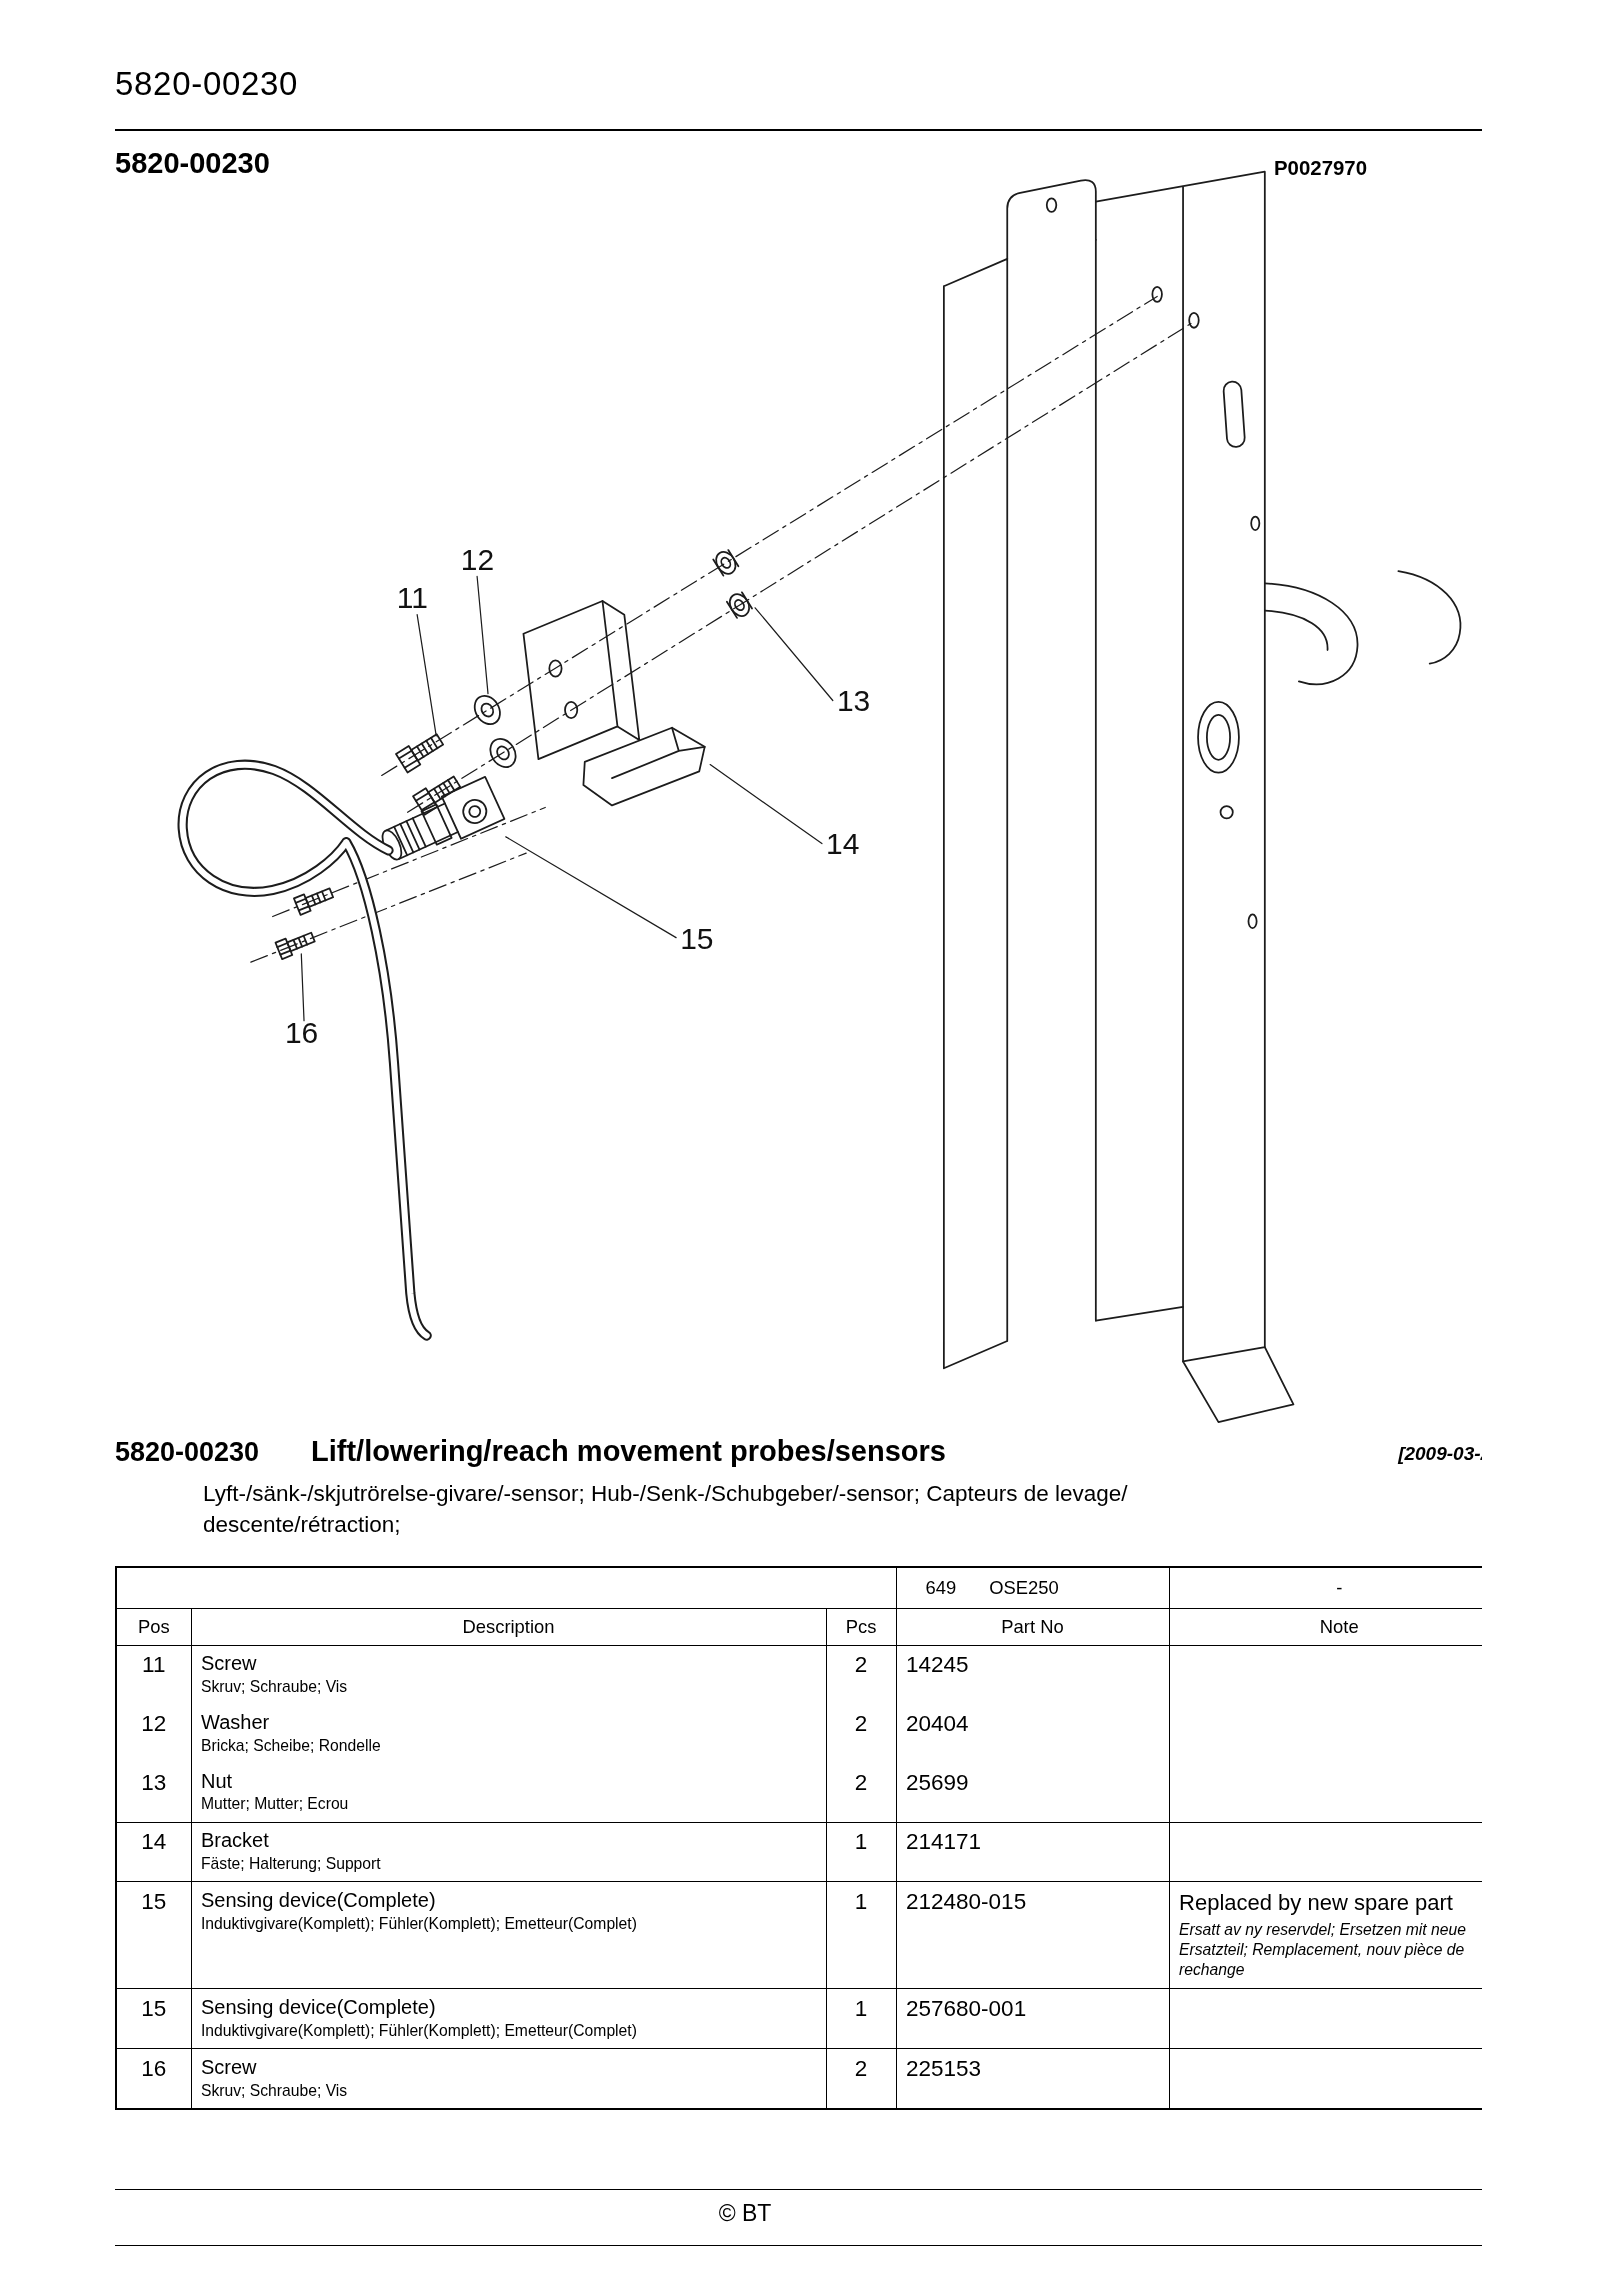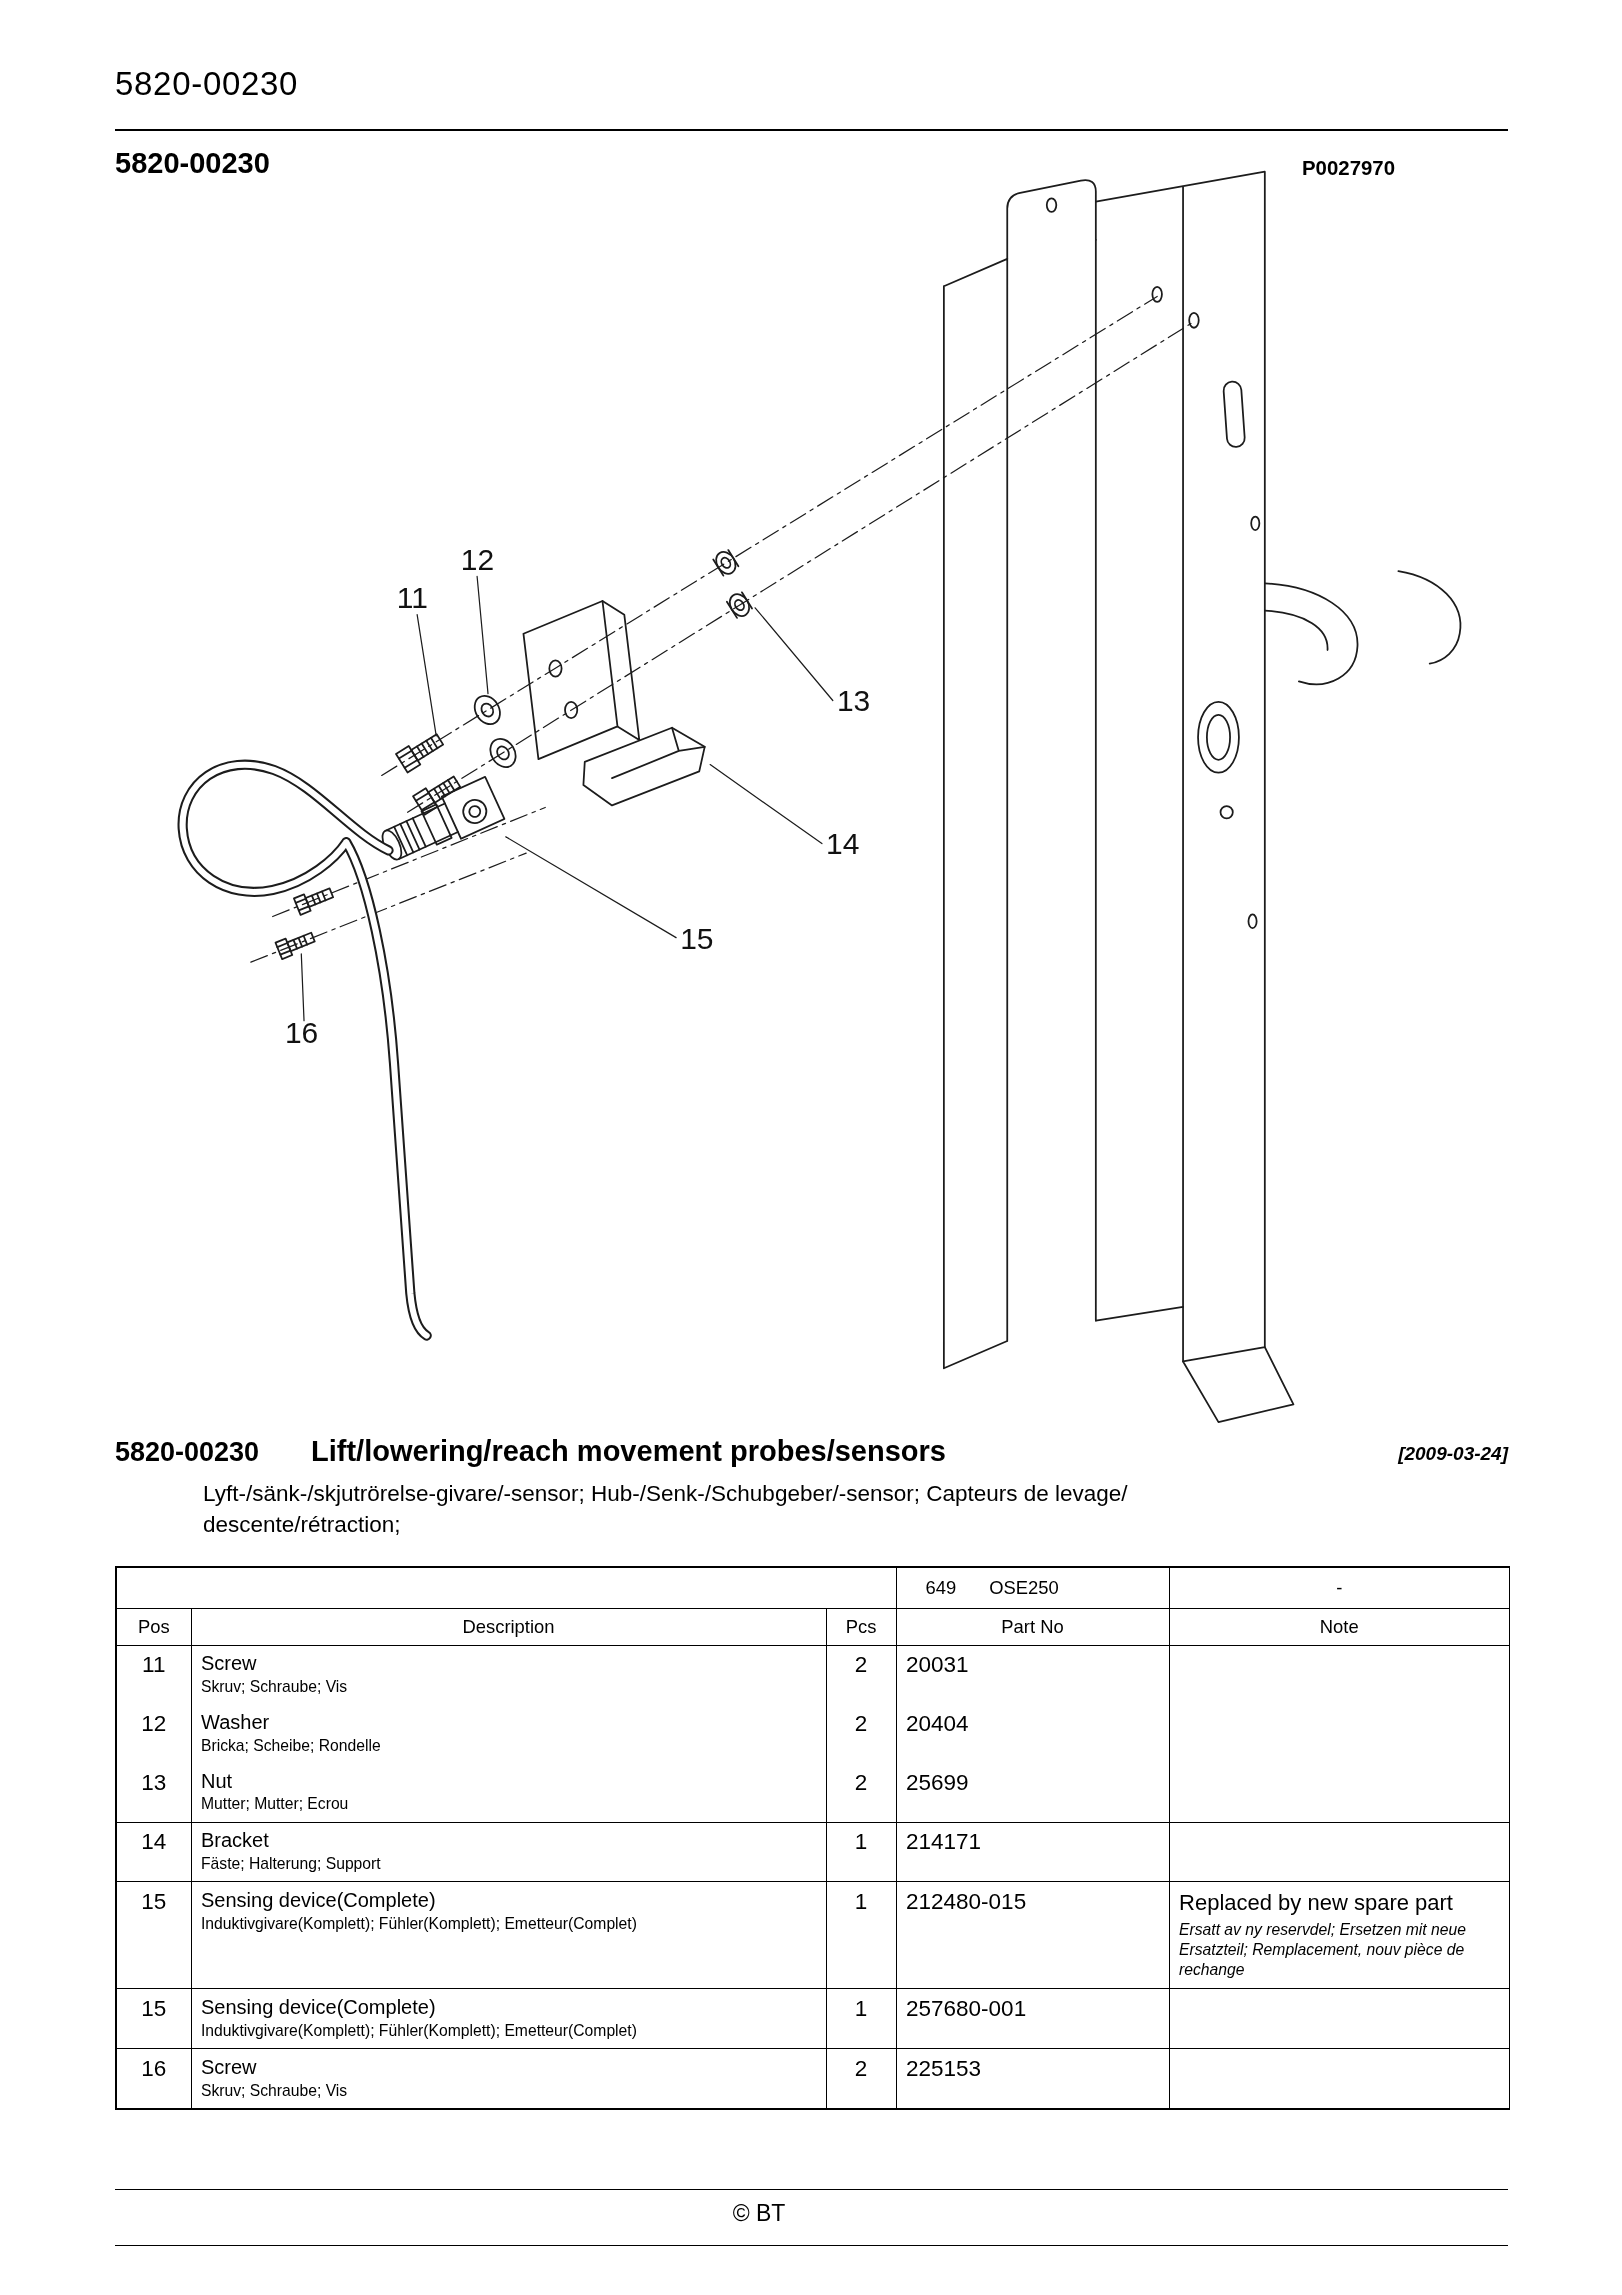--- a/index.html
+++ b/index.html
@@ -1,18 +1,18 @@
 <!DOCTYPE html>
 <html style="font-size:11px"><head>
 <meta charset="utf-8">
 <style>
   html,body { margin:0; padding:0; background:#ffffff; }
   .page {
     position:relative; width:1482px; height:2295px; background:#ffffff;
-    font-family:"Liberation Sans", sans-serif; color:#000; overflow:hidden;padding-left:28px;
+    font-family:"Liberation Sans", sans-serif; color:#000; overflow:hidden;
   }
   
   .top-number { position:absolute; left:115px; top:65px; font-size:33px; font-weight:400; letter-spacing:0.7px; }
   .top-center { position:absolute; left:0; right:0; top:80px; text-align:center; font-size:22.5px; font-weight:bold; }
   .header-rule { position:absolute; left:115px; width:1393px; top:129px; height:2px; background:#000; }
   .sub-number { position:absolute; left:115px; top:147px; font-size:29px; font-weight:bold; }
   .photo-ref  { position:absolute; right:115px; top:157px; font-size:20.4px; font-weight:bold; }
 
   
   .diagram { position:absolute; left:0; top:0; width:1622px; height:2295px; pointer-events:none; }
@@ -236,21 +236,21 @@
         <th>Note</th>
       </tr>
 
       <tr class="part-row sep">
         <td class="pos">11</td>
         <td class="desc">
           <div class="d-main">Screw</div>
           <div class="d-sub">Skruv; Schraube; Vis</div>
         </td>
         <td class="pcs">2</td>
-        <td class="part">20031</td>
+        <td class="part">14245</td>
         <td class="note">
           <div class="n-main"></div>
           <div class="n-sub"></div>
         </td>
       </tr>
 
       <tr class="part-row">
         <td class="pos">12</td>
         <td class="desc">
           <div class="d-main">Washer</div>

